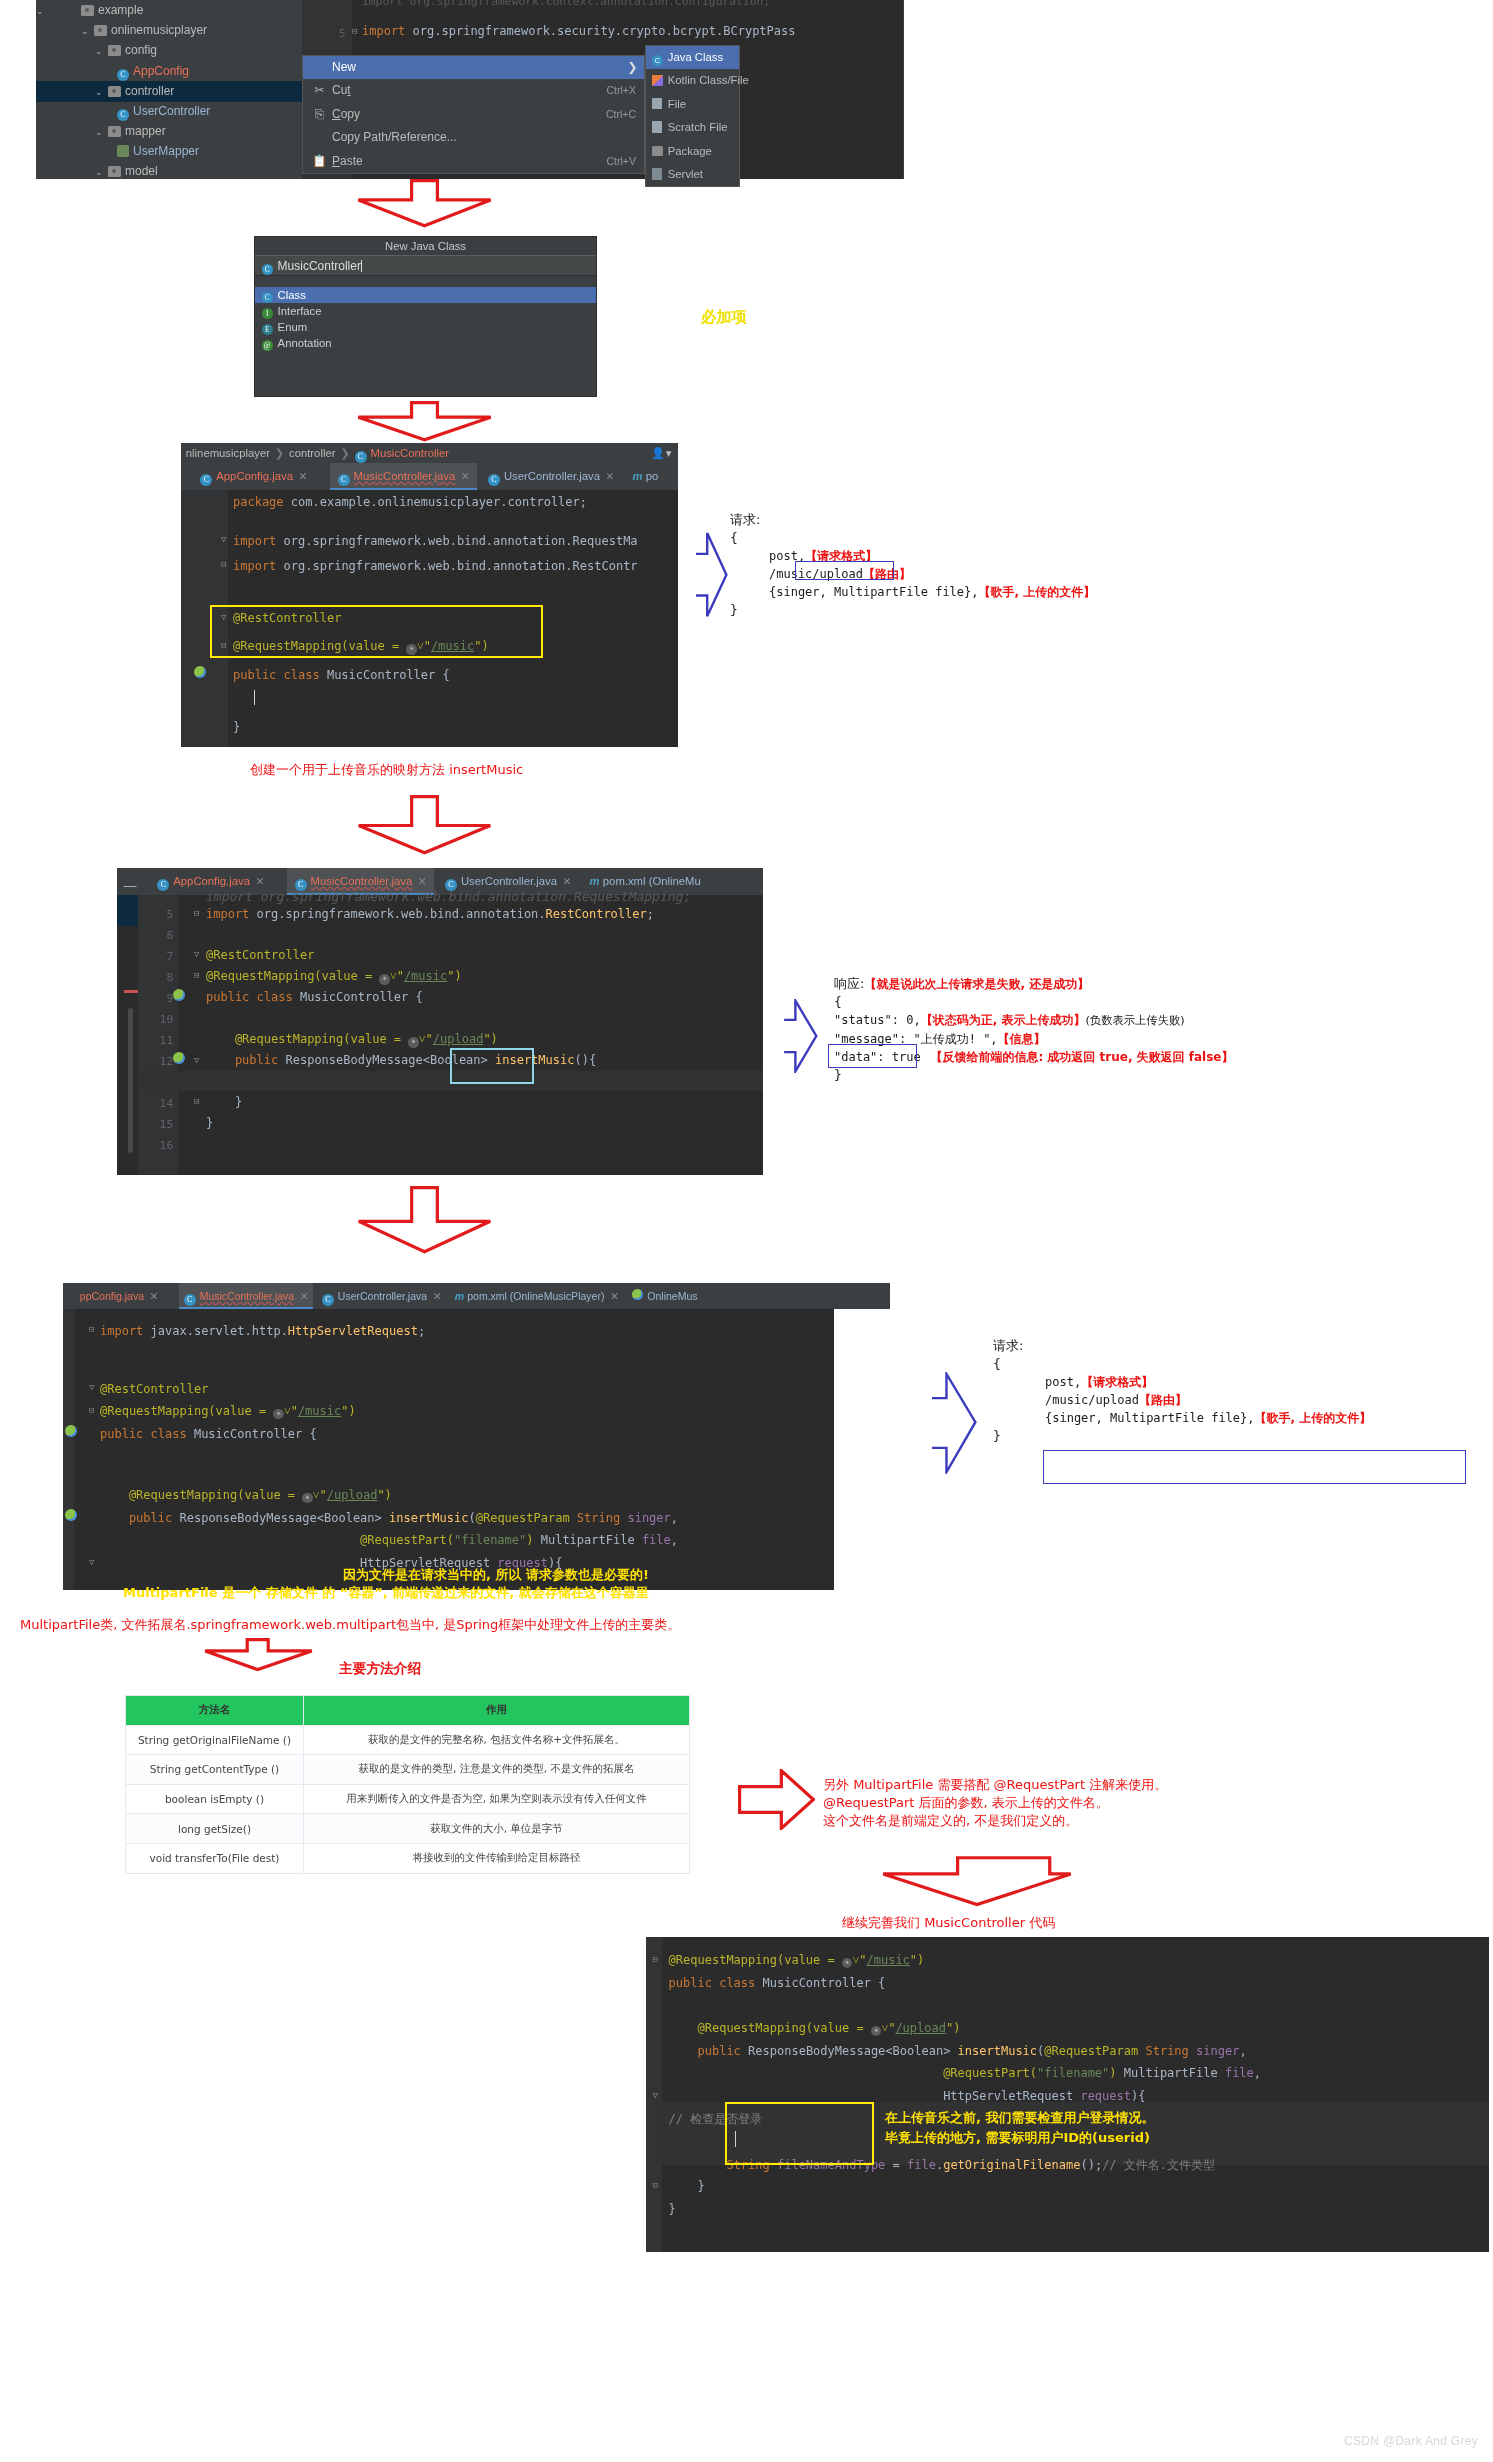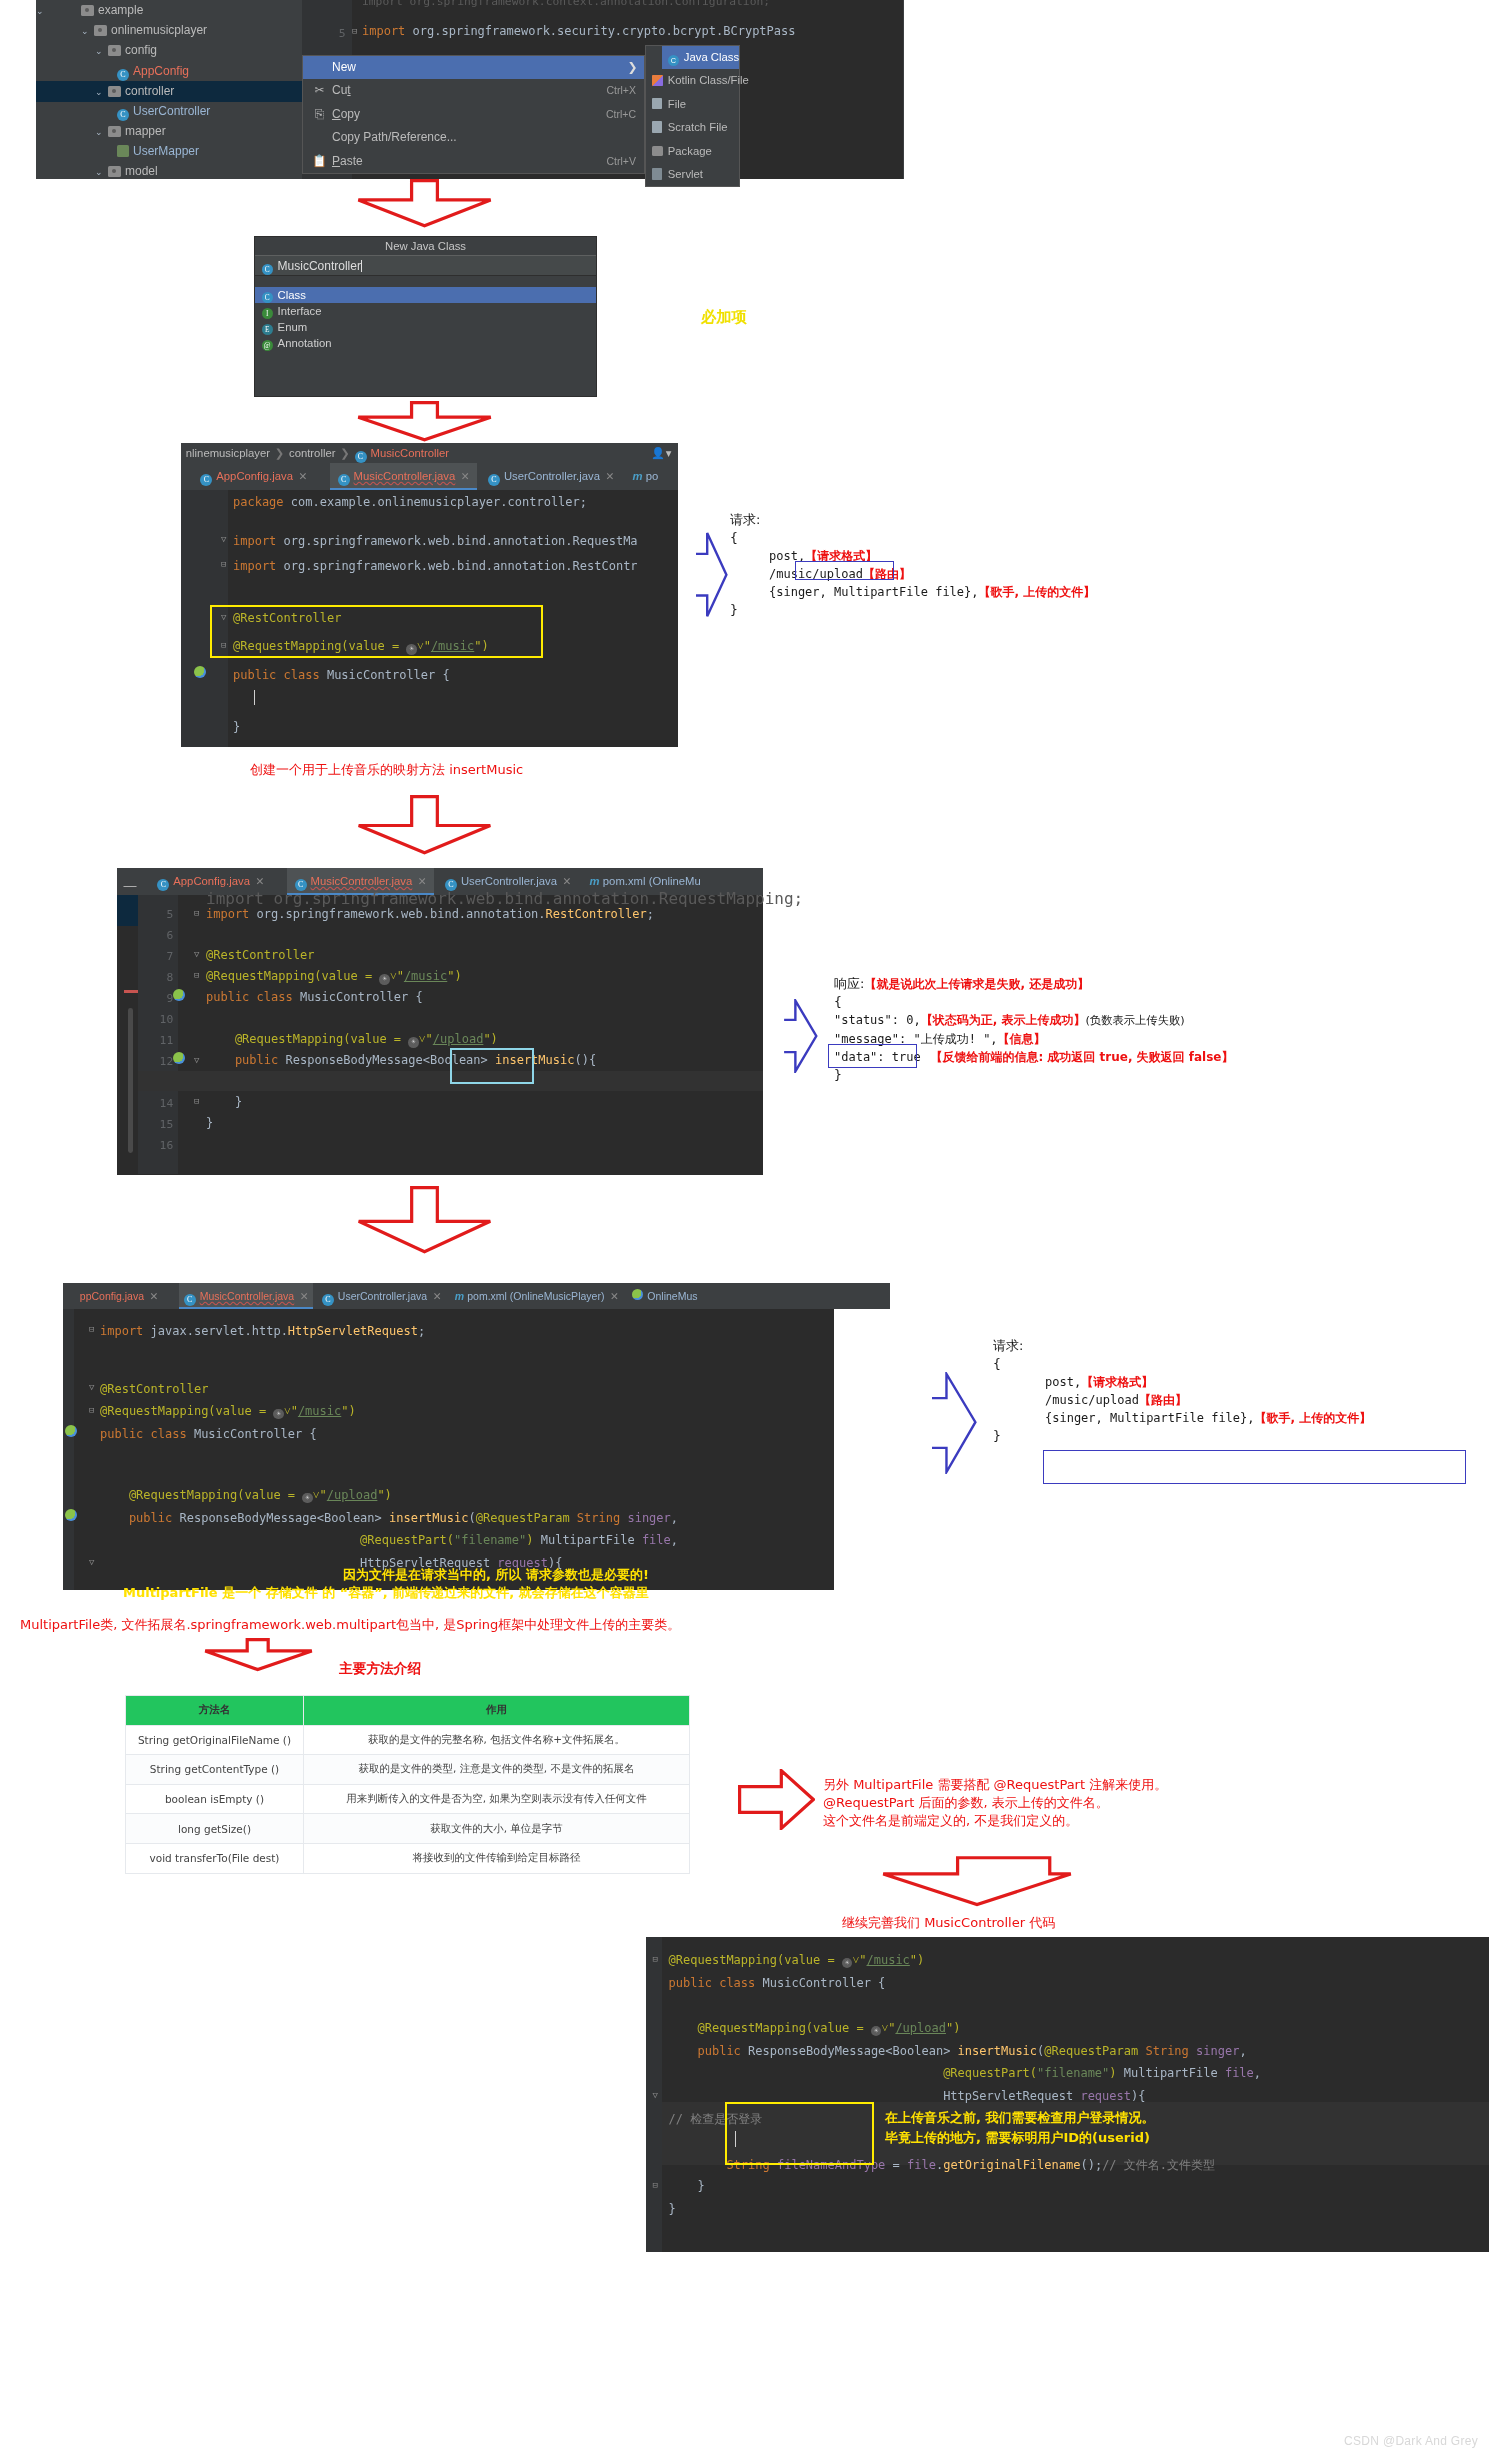--- a/index.html
+++ b/index.html
@@ -45,21 +45,21 @@
   #ctx .mi.sel { background:#4b6eaf; color:#ffffff; }
   #ctx .mi .sc { position:absolute; right:8px; color:#999; font-size:10.5px; }
   #ctx .mi .ar { position:absolute; right:6.5px; color:#ddd; }
   #ctx .mi .mic { display:inline-block; width:13.7px; margin-right:5.6px; text-align:center; }
   #ctx .und { text-decoration:underline; }
 
   
   #subm { position:absolute; left:609px; top:45px; width:95px; background:#3c3f41;
           border:0.8px solid #555; font-size:11.3px; color:#bbbbbb; }
   #subm .mi { height:23.4px; line-height:23.4px; padding-left:4.8px; white-space:nowrap; }
-  #subm .mi.sel { background:#4b6eaf; color:#fff;margin-left:16px; }
+  #subm .mi.sel { background:#4b6eaf; color:#fff; }
   #subm .sic { display:inline-block; width:13px; margin-right:4px; text-align:center;
                vertical-align:-1.6px;}
   .badge { display:inline-block; width:11.3px;height:11.3px;border-radius:50%;
            background:#3592c4;color:#fff;font-size:7.3px;line-height:11.3px;text-align:center;}
   .sq { display:inline-block;width:9.7px;height:11.3px;background:#9aa7b0;border-radius:0.8px;}
   .sqk { display:inline-block;width:10.5px;height:11.3px;background:#f0a;border-radius:0.8px;
          background:linear-gradient(135deg,#e87d3e 50%,#8a6ce0 50%);}
   .sqp { display:inline-block;width:11.3px;height:9.7px;background:#8c8c8c;border-radius:1.6px;}
   .sqs { display:inline-block;width:9.7px;height:11.3px;background:#7f8b93;border-radius:0.8px;}
 
@@ -300,21 +300,21 @@
       <div class="ln" style="top:202px;">14</div>
       <div class="ln" style="top:223px;">15</div>
       <div class="ln" style="top:244px;">16</div>
     </div>
     <div class="abs" style="left:0; top:0; width:21px; height:31px; background:#0d293e;"></div>
     <div class="abs" style="left:6.5px; top:95px; width:14.5px; height:2.4px; background:#c75450;"></div>
     <div class="abs" style="left:11.3px; top:113px; width:4.8px; height:145px; background:#4a4a4a; border-radius:2.4px;"></div>
 
     <div class="hl-line" style="top:176px; height:19.4px; left:21px;"></div>
 
-    <div class="cl" style="left:89px; top:-6.5px; font-size:16px; color:#5a5a5a;">import org.springframework.web.bind.annotation.RequestMapping;</div>
+    <div class="cl" style="left:89px; top:-6.5px; font-size:13px; color:#5a5a5a;font-style:italic;">import org.springframework.web.bind.annotation.RequestMapping;</div>
     <div class="cl" style="left:89px; top:11.3px;"><span class="kw">import</span><span class="plain"> org.springframework.web.bind.annotation.</span><span class="fn">RestController</span><span class="plain">;</span></div>
     <div class="cl" style="left:89px; top:53px;"><span class="ann">@RestController</span></div>
     <div class="cl" style="left:89px; top:74px;"><span class="ann">@RequestMapping(value = </span><span class="globe">☀</span><span class="ann">˅"</span><span class="ulink">/music</span><span class="ann">")</span></div>
     <div class="cl" style="left:89px; top:95px;"><span class="kw">public class </span><span class="plain">MusicController {</span></div>
     <div class="cl" style="left:89px; top:137px;"><span class="ann">    @RequestMapping(value = </span><span class="globe">☀</span><span class="ann">˅"</span><span class="ulink">/upload</span><span class="ann">")</span></div>
     <div class="cl" style="left:89px; top:158px;"><span class="kw">    public </span><span class="plain">ResponseBodyMessage&lt;Boolean&gt; </span><span class="fn">insertMusic</span><span class="plain">(){</span></div>
     <div class="cl" style="left:89px; top:200px;"><span class="plain">    }</span></div>
     <div class="cl" style="left:89px; top:221px;"><span class="plain">}</span></div>
 
     <div class="foldm" style="left:77px; top:13px;">⊟</div>

